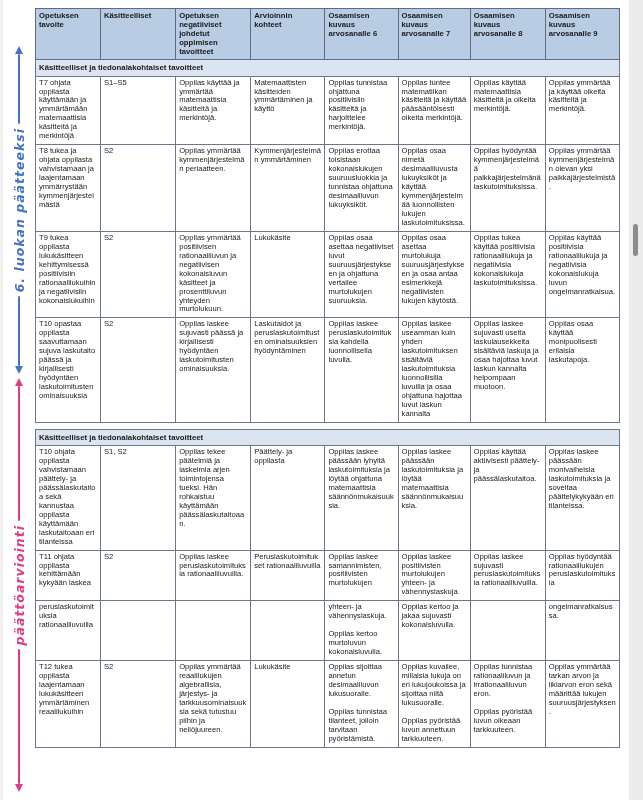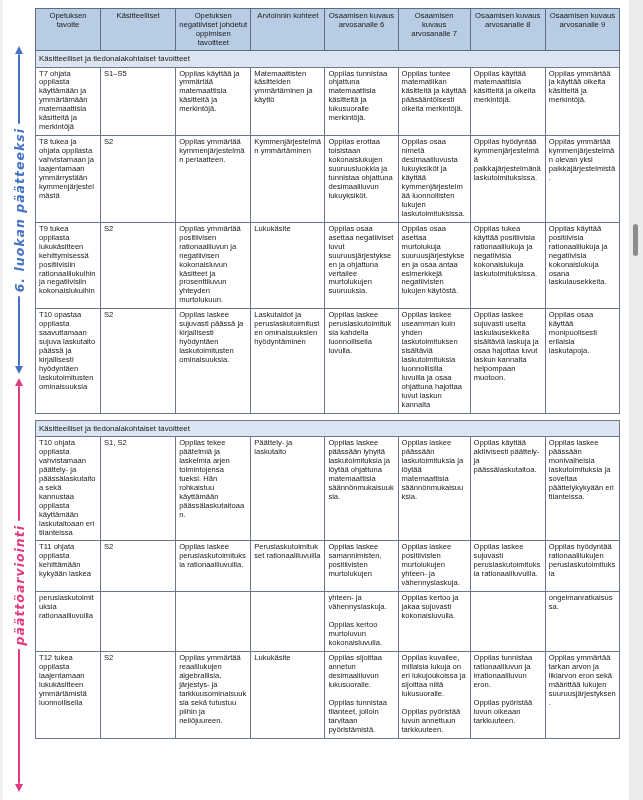--- a/index.html
+++ b/index.html
@@ -17,26 +17,26 @@
   .grid th,.grid td{
     border:1px solid #6c7789;
     padding:2px 3px 3px 3px;
     vertical-align:top;
     font-size:7.6px;line-height:1.18;
     word-wrap:break-word;
     color:#1a1a1a;
   }
   .grid th{
     background:#b8cce4;
-    font-weight:400;text-align:center;font-size:7.7px;
+    font-weight:700;text-align:left;font-size:7.7px;
     border-color:#5d6b85;
   }
   .grid td{background:#ffffff;white-space:pre-line;}
   tr.section-row td{
-    background:#dbe5f1;font-weight:400;font-size:7.8px;
+    background:#dbe5f1;font-weight:700;font-size:7.8px;
     padding-top:3px;padding-bottom:3px;white-space:normal;
   }
   .tbl-gap{height:6px;}
 
   
   .vlabel{
     position:absolute;width:28px;
     display:flex;flex-direction:column;align-items:center;
   }
   .vlabel.blue{left:5px;top:46px;height:328px;color:#4472c4;}
@@ -105,21 +105,21 @@
       </thead>
       <tbody>
         <tr class="section-row">
           <td colspan="8">Käsitteelliset ja tiedonalakohtaiset tavoitteet</td>
         </tr>
         <tr>
           <td>T7 ohjata oppilasta käyttämään ja ymmärtämään matemaattisia käsitteitä ja merkintöjä</td>
           <td>S1–S5</td>
           <td>Oppilas käyttää ja ymmärtää matemaattisia käsitteitä ja merkintöjä.</td>
           <td>Matemaattisten käsitteiden ymmärtäminen ja käyttö</td>
-          <td>Oppilas tunnistaa ohjattuna matemaattisia käsitteitä ja lukusuoralle merkintöjä.</td>
+          <td>Oppilas tunnistaa ohjattuna positiivisiin käsitteitä ja harjoittelee merkintöjä.</td>
           <td>Oppilas tuntee matematiikan käsitteitä ja käyttää pääsääntöisesti oikeita merkintöjä.</td>
           <td>Oppilas käyttää matemaattisia käsitteitä ja oikeita merkintöjä.</td>
           <td>Oppilas ymmärtää ja käyttää oikeita käsitteitä ja merkintöjä.</td>
         </tr>
         <tr>
           <td>T8 tukea ja ohjata oppilasta vahvistamaan ja laajentamaan ymmärrystään kymmenjärjestelmästä</td>
           <td>S2</td>
           <td>Oppilas ymmärtää kymmenjärjestelmän periaatteen.</td>
           <td>Kymmenjärjestelmän ymmärtäminen</td>
           <td>Oppilas erottaa toisistaan kokonaislukujen suuruusluokkia ja tunnistaa ohjattuna desimaaliluvun lukuyksiköt.</td>
@@ -128,21 +128,21 @@
           <td>Oppilas ymmärtää kymmenjärjestelmän olevan yksi paikkajärjestelmistä.</td>
         </tr>
         <tr>
           <td>T9 tukea oppilasta lukukäsitteen kehittymisessä positiivisiin rationaalilukuihin ja negatiivisiin kokonaislukuihin</td>
           <td>S2</td>
           <td>Oppilas ymmärtää positiivisen rationaaliluvun ja negatiivisen kokonaisluvun käsitteet ja prosenttiluvun yhteyden murtolukuun.</td>
           <td>Lukukäsite</td>
           <td>Oppilas osaa asettaa negatiiviset luvut suuruusjärjestykseen ja ohjattuna vertailee murtolukujen suuruuksia.</td>
           <td>Oppilas osaa asettaa murtolukuja suuruusjärjestykseen ja osaa antaa esimerkkejä negatiivisten lukujen käytöstä.</td>
           <td>Oppilas tukea käyttää positiivisia rationaalilukuja ja negatiivisia kokonaislukuja laskutoimituksissa.</td>
-          <td>Oppilas käyttää positiivisia rationaalilukuja ja negatiivisia kokonaislukuja osana laskulausekkeita.</td>
+          <td>Oppilas käyttää positiivisia rationaalilukuja ja negatiivisia kokonaislukuja luvun ongelmanratkaisua.</td>
         </tr>
         <tr>
           <td>T10 opastaa oppilasta saavuttamaan sujuva laskutaito päässä ja kirjallisesti hyödyntäen laskutoimitusten ominaisuuksia</td>
           <td>S2</td>
           <td>Oppilas laskee sujuvasti päässä ja kirjallisesti hyödyntäen laskutoimitusten ominaisuuksia.</td>
           <td>Laskutaidot ja peruslaskutoimitusten ominaisuuksien hyödyntäminen</td>
           <td>Oppilas laskee peruslaskutoimituksia kahdella luonnollisella luvulla.</td>
           <td>Oppilas laskee useamman kuin yhden laskutoimituksen sisältäviä laskutoimituksia luonnollisilla luvuilla ja osaa ohjattuna hajottaa luvut laskun kannalta</td>
           <td>Oppilas laskee sujuvasti useita laskulausekkeita sisältäviä laskuja ja osaa hajottaa luvut laskun kannalta helpompaan muotoon.</td>
           <td>Oppilas osaa käyttää monipuolisesti erilaisia laskutapoja.</td>
@@ -164,21 +164,21 @@
           <col style="width:73px">
       </colgroup>
       <tbody>
         <tr class="section-row">
           <td colspan="8">Käsitteelliset ja tiedonalakohtaiset tavoitteet</td>
         </tr>
         <tr>
           <td>T10 ohjata oppilasta vahvistamaan päättely- ja päässälaskutaitoa sekä kannustaa oppilasta käyttämään laskutaitoaan eri tilanteissa</td>
           <td>S1, S2</td>
           <td>Oppilas tekee päätelmiä ja laskelmia arjen toimintojensa tueksi. Hän rohkaistuu käyttämään päässälaskutaitoaan.</td>
-          <td>Päättely- ja laskutaito</td>
+          <td>Päättely- ja oppilasta</td>
           <td>Oppilas laskee päässään lyhyitä laskutoimituksia ja löytää ohjattuna matemaattisia säännönmukaisuuksia.</td>
           <td>Oppilas laskee päässään laskutoimituksia ja löytää matemaattisia säännönmukaisuuksia.</td>
           <td>Oppilas käyttää aktiivisesti päättely- ja päässälaskutaitoa.</td>
           <td>Oppilas laskee päässään monivaiheisia laskutoimituksia ja soveltaa päättelykykyään eri tilanteissa.</td>
         </tr>
         <tr>
           <td>T11 ohjata oppilasta kehittämään kykyään laskea</td>
           <td>S2</td>
           <td>Oppilas laskee peruslaskutoimituksia rationaaliluvuilla.</td>
           <td>Peruslaskutoimitukset rationaaliluvuilla</td>
@@ -193,21 +193,21 @@
           <td></td>
           <td></td>
           <td>yhteen- ja vähennyslaskuja.
 
 Oppilas kertoo murtoluvun kokonaisluvulla.</td>
           <td>Oppilas kertoo ja jakaa sujuvasti kokonaisluvulla.</td>
           <td></td>
           <td>ongelmanratkaisussa.</td>
         </tr>
         <tr>
-          <td>T12 tukea oppilasta laajentamaan lukukäsitteen ymmärtämistä luonnollisella</td>
+          <td>T12 tukea oppilasta laajentamaan lukukäsitteen ymmärtäminen reaalilukuihin</td>
           <td>S2</td>
           <td>Oppilas ymmärtää reaalilukujen algebrallisia, järjestys- ja tarkkuusominaisuuksia sekä tutustuu piihin ja neliöjuureen.</td>
           <td>Lukukäsite</td>
           <td>Oppilas sijoittaa annetun desimaaliluvun lukusuoralle.
 
 Oppilas tunnistaa tilanteet, jolloin tarvitaan pyöristämistä.</td>
           <td>Oppilas kuvailee, millaisia lukuja on eri lukujoukoissa ja sijoittaa niitä lukusuoralle.
 
 Oppilas pyöristää luvun annettuun tarkkuuteen.</td>
           <td>Oppilas tunnistaa rationaaliluvun ja irrationaaliluvun eron.

